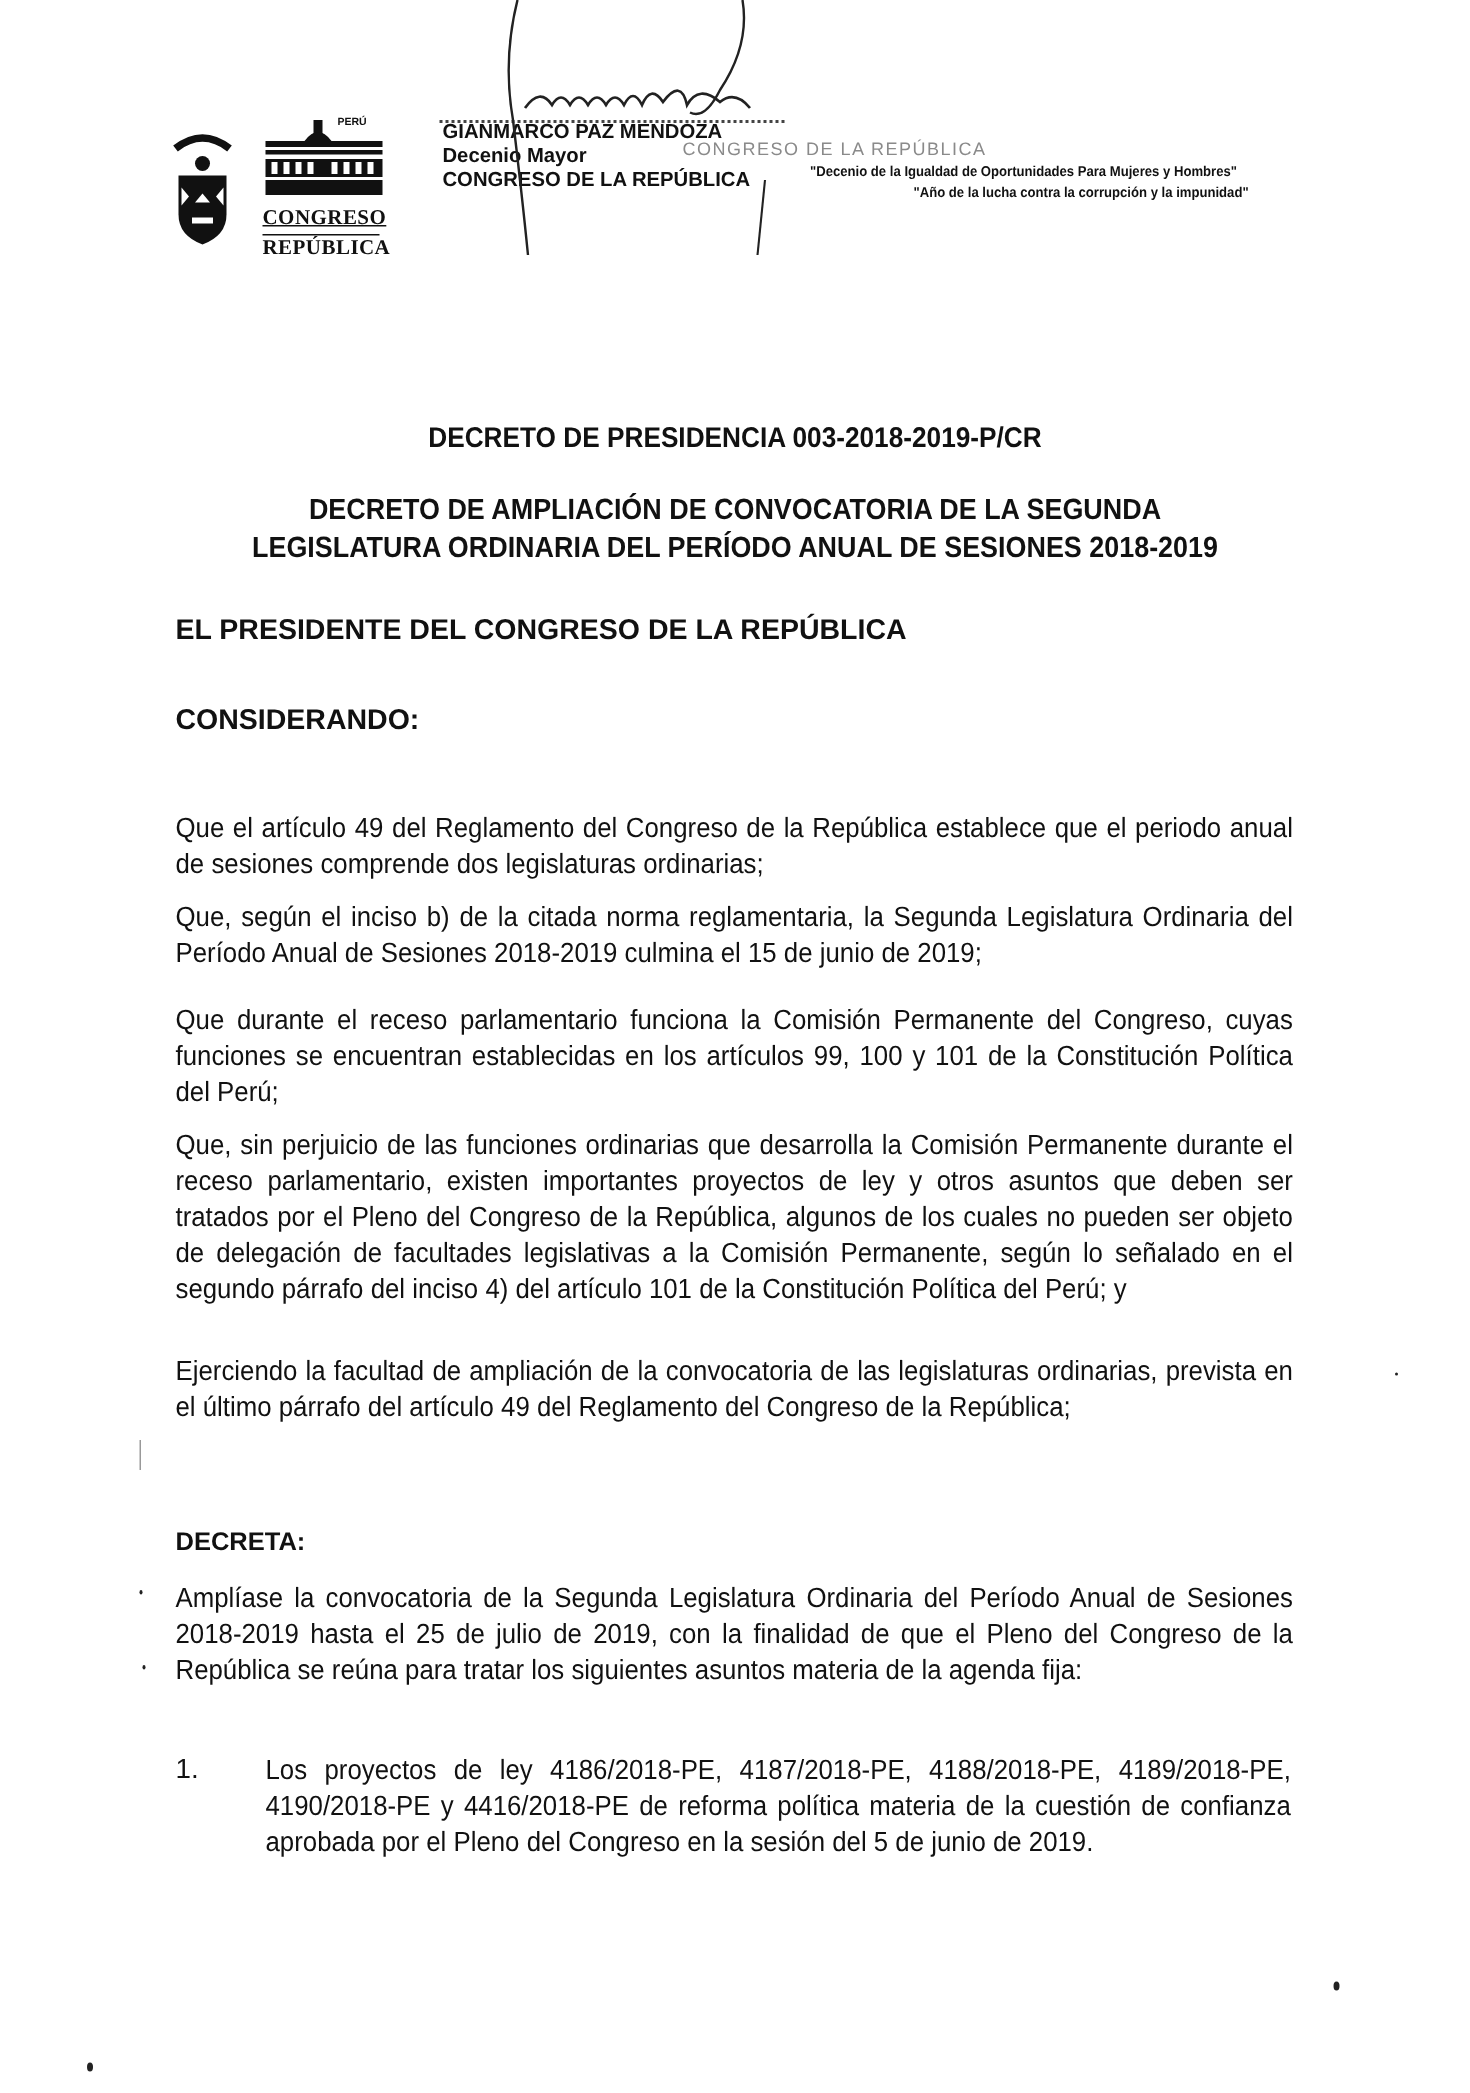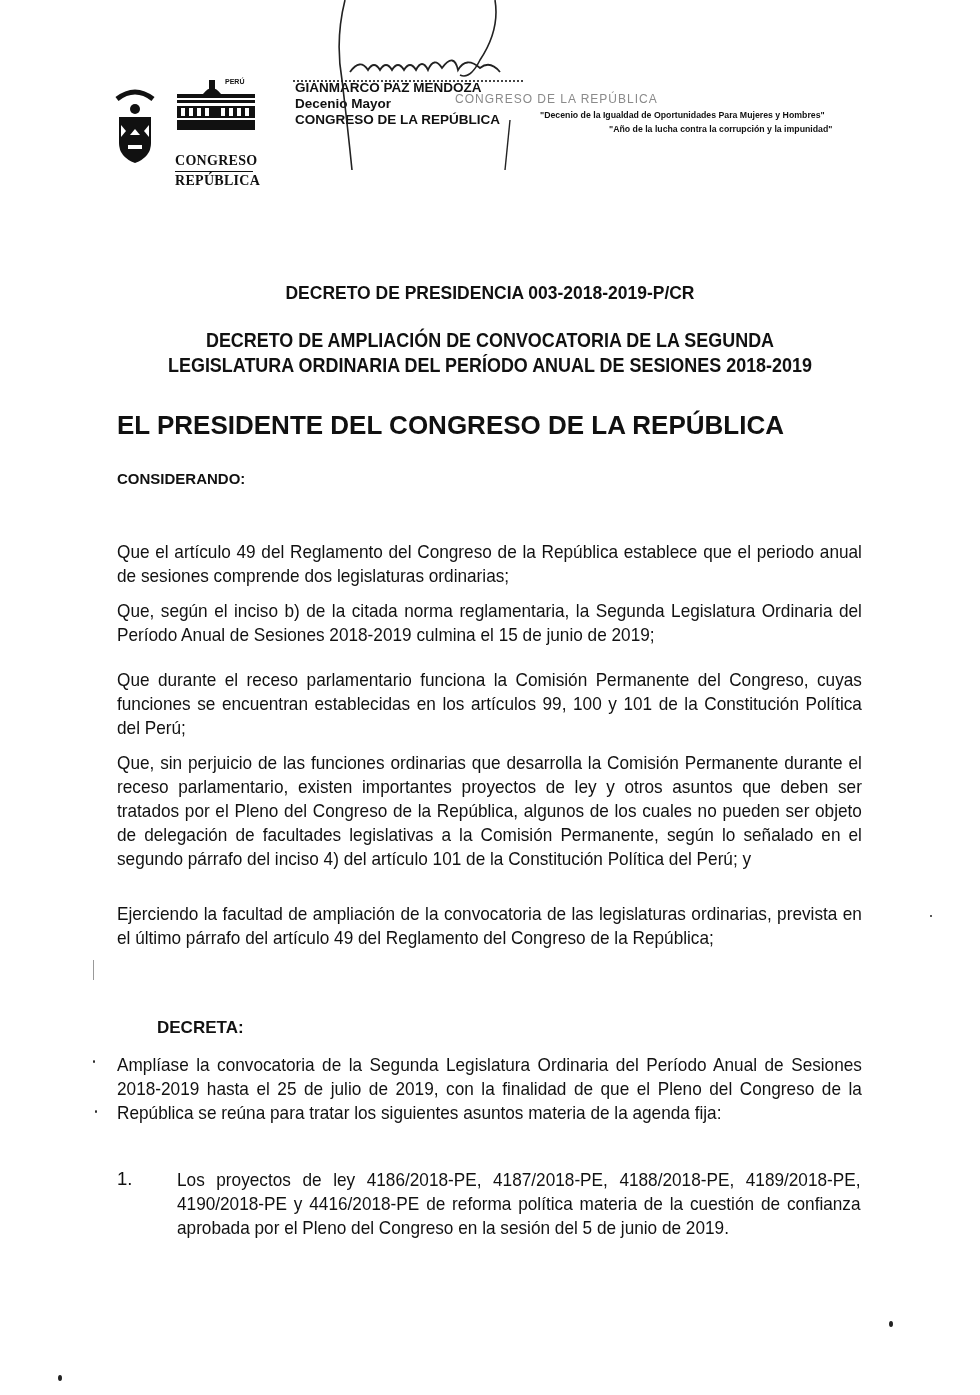--- a/index.html
+++ b/index.html
@@ -9,24 +9,24 @@
   .logo-congreso { left:175px; top:78px; width:82px; height:98px; }
   .cong-word { font-family:"Liberation Serif", serif; font-weight:bold; font-size:14px; letter-spacing:0.3px; line-height:14px; }
   .sig-block { left:295px; top:80px; width:230px; font-weight:bold; font-size:13.5px; line-height:16px; }
   .sig-line { left:293px; top:80px; width:230px; border-top:2px dotted #444; }
   .signature { left:330px; top:0px; width:220px; height:170px; }
   .stamp-faint { left:455px; top:92px; color:#8a8a8a; font-size:12px; letter-spacing:1px; }
   .year-motto { left:540px; top:108px; font-size:9.5px; line-height:14px; font-weight:bold; transform:scaleX(0.92); transform-origin:left top; }
   .year-motto .l2 { padding-left:75px; }
   .h-decree { left:0; width:980px; top:282px; text-align:center; font-weight:bold; font-size:19px; transform:scaleX(0.92); }
   .h-title { left:0; width:980px; top:328px; text-align:center; font-weight:bold; font-size:19.5px; line-height:25px; transform:scaleX(0.92); }
-  .h-sub { left:117px; top:410px; font-weight:bold; font-size:26px; }
-  .h-cons { left:117px; top:470px; font-weight:bold; font-size:15px; }
+  .h-sub { left:117px; top:410px; font-weight:bold; font-size:19px; }
+  .h-cons { left:117px; top:470px; font-weight:bold; font-size:19px; }
   .para { left:117px; width:745px; font-size:18.5px; line-height:24px; text-align:justify; text-align-last:left; transform:scaleX(0.93); transform-origin:left top; width:801px; }
-  .h-decreta { left:117px; top:1018px; font-weight:bold; font-size:17px;margin-left:40px; }
+  .h-decreta { left:117px; top:1018px; font-weight:bold; font-size:17px; }
   .item-num { left:117px; top:1168px; font-size:18.5px; }
   .item-text { left:177px; top:1168px; width:735px; font-size:18.5px; line-height:24px; text-align:justify; text-align-last:left; transform:scaleX(0.93); transform-origin:left top; }
   .speck { position:absolute; background:#222; border-radius:50%; }
 </style>
 </head>
 <body>
 
 <div class="abs logo-shield">
   <svg width="44" height="80" viewBox="0 0 44 80">
     <path d="M4 14 Q22 0 40 14" fill="none" stroke="#111" stroke-width="5"></path>
@@ -52,21 +52,21 @@
       <rect x="22" y="30" width="4" height="8"></rect>
         <rect x="30" y="30" width="4" height="8"></rect>
       <rect x="46" y="30" width="4" height="8"></rect>
         <rect x="54" y="30" width="4" height="8"></rect>
       <rect x="62" y="30" width="4" height="8"></rect>
         <rect x="70" y="30" width="4" height="8"></rect>
     </g>
     <rect x="2" y="42" width="78" height="10" fill="#111"></rect>
   </svg>
   <span class="abs" style="left:50px;top:0px;font-size:7px;font-weight:bold;">PERÚ</span>
-  <div class="cong-word" style="margin-top:16px;">CONGRESO</div>
+  <div class="cong-word" style="text-decoration:underline;">CONGRESO</div>
   <div style="border-top:1.5px solid #111;margin:3px 0 2px 0;width:78px;"></div>
   <div class="cong-word">REPÚBLICA</div>
 </div>
 
 <div class="abs sig-line"></div>
 <div class="abs sig-block">
   <div>GIANMARCO PAZ MENDOZA</div>
   <div>Decenio Mayor</div>
   <div>CONGRESO DE LA REPÚBLICA</div>
 </div>

